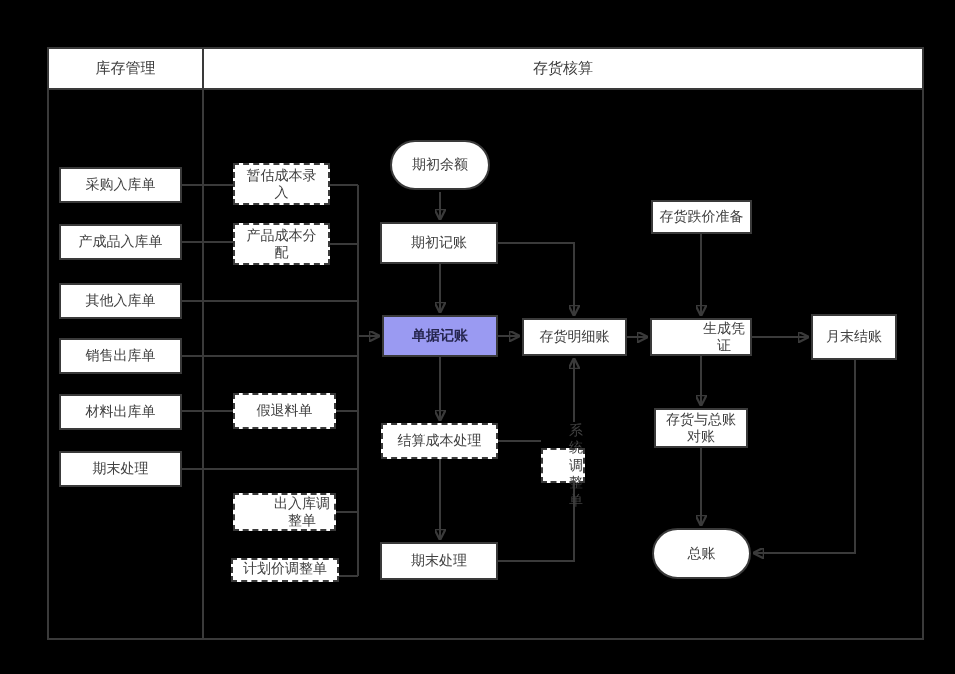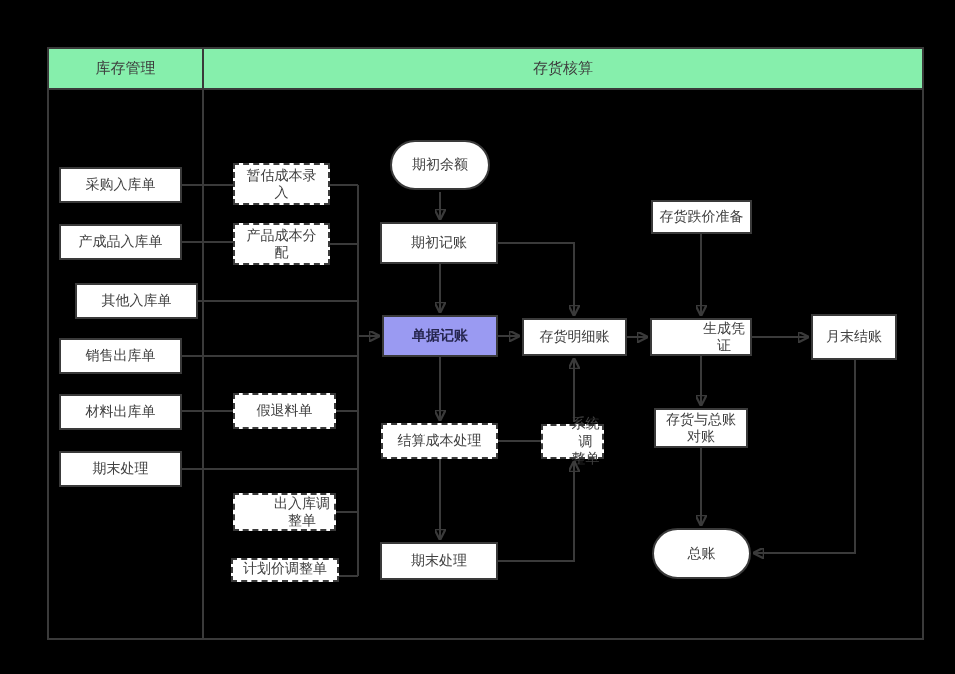--- a/index.html
+++ b/index.html
@@ -5,21 +5,21 @@
   html, body { margin:0; padding:0; background:#000; }
   .canvas {
     position:relative; width:955px; height:674px; background:#000;
     font-family:"Liberation Sans", sans-serif; overflow:hidden;
   }
   .frame {
     position:absolute; left:47px; top:47px; width:877px; height:593px;
     border:2px solid #3a3a3a; box-sizing:border-box;
   }
   .lane-header {
-    position:absolute; top:47px; height:43px; background:#86efac;
+    position:absolute; top:47px; height:43px; background:#ffffff;
     border:2px solid #3a3a3a; box-sizing:border-box;
     display:flex; align-items:center; justify-content:center;
     color:#3d3d3d; font-size:15px;
   }
   .lane-sep {
     position:absolute; left:202px; top:88px; width:2px; height:552px;
     background:#3a3a3a;
   }
   .node {
     position:absolute; box-sizing:border-box; background:#ffffff;
@@ -86,34 +86,34 @@
       <path d="M701 234 V314" marker-end="url(#arw)"></path>
       <path d="M752 337 H807" marker-end="url(#arw)"></path>
       <path d="M701 356 V404" marker-end="url(#arw)"></path>
       <path d="M701 448 V524" marker-end="url(#arw)"></path>
       <path d="M855 360 V553 H755" marker-end="url(#arw)"></path>
     </g>
   </svg>
 
   <div class="node" style="left:59px; top:167px; width:123px; height:36px;">采购入库单</div>
   <div class="node" style="left:59px; top:224px; width:123px; height:36px;">产成品入库单</div>
-  <div class="node" style="left:59px; top:283px; width:123px; height:36px;margin-left:16px;">其他入库单</div>
+  <div class="node" style="left:59px; top:283px; width:123px; height:36px;">其他入库单</div>
   <div class="node" style="left:59px; top:338px; width:123px; height:36px;">销售出库单</div>
   <div class="node" style="left:59px; top:394px; width:123px; height:36px;">材料出库单</div>
   <div class="node" style="left:59px; top:451px; width:123px; height:36px;">期末处理</div>
 
   <div class="node dashed" style="left:233px; top:163px; width:97px; height:42px;">暂估成本录
 入</div>
   <div class="node dashed" style="left:233px; top:223px; width:97px; height:42px;">产品成本分
 配</div>
   <div class="node dashed" style="left:233px; top:393px; width:103px; height:36px;">假退料单</div>
   <div class="node dashed" style="left:233px; top:493px; width:103px; height:38px;padding-left:37px;">出入库调整单</div>
   <div class="node dashed" style="left:231px; top:558px; width:108px; height:24px;font-family:Liberation Mono, monospace;">计划价调整单</div>
   <div class="node dashed" style="left:381px; top:423px; width:117px; height:36px;">结算成本处理</div>
-  <div class="node dashed" style="left:541px; top:424px; width:63px; height:35px;padding-left:28px;">系统调
+  <div class="node dashed" style="left:541px; top:448px; width:44px; height:35px;padding-left:28px;">系统调
 整单</div>
 
   <div class="node stadium" style="left:390px; top:140px; width:100px; height:50px;">期初余额</div>
   <div class="node" style="left:380px; top:222px; width:118px; height:42px;">期初记账</div>
   <div class="node active" style="left:382px; top:315px; width:116px; height:42px;">单据记账</div>
   <div class="node" style="left:380px; top:542px; width:118px; height:38px;">期末处理</div>
   <div class="node" style="left:522px; top:318px; width:105px; height:38px;">存货明细账</div>
   <div class="node" style="left:651px; top:200px; width:101px; height:34px;">存货跌价准备</div>
   <div class="node" style="left:650px; top:318px; width:102px; height:38px;padding-left:48px;">生成凭证</div>
   <div class="node" style="left:811px; top:314px; width:86px; height:46px;">月末结账</div>

